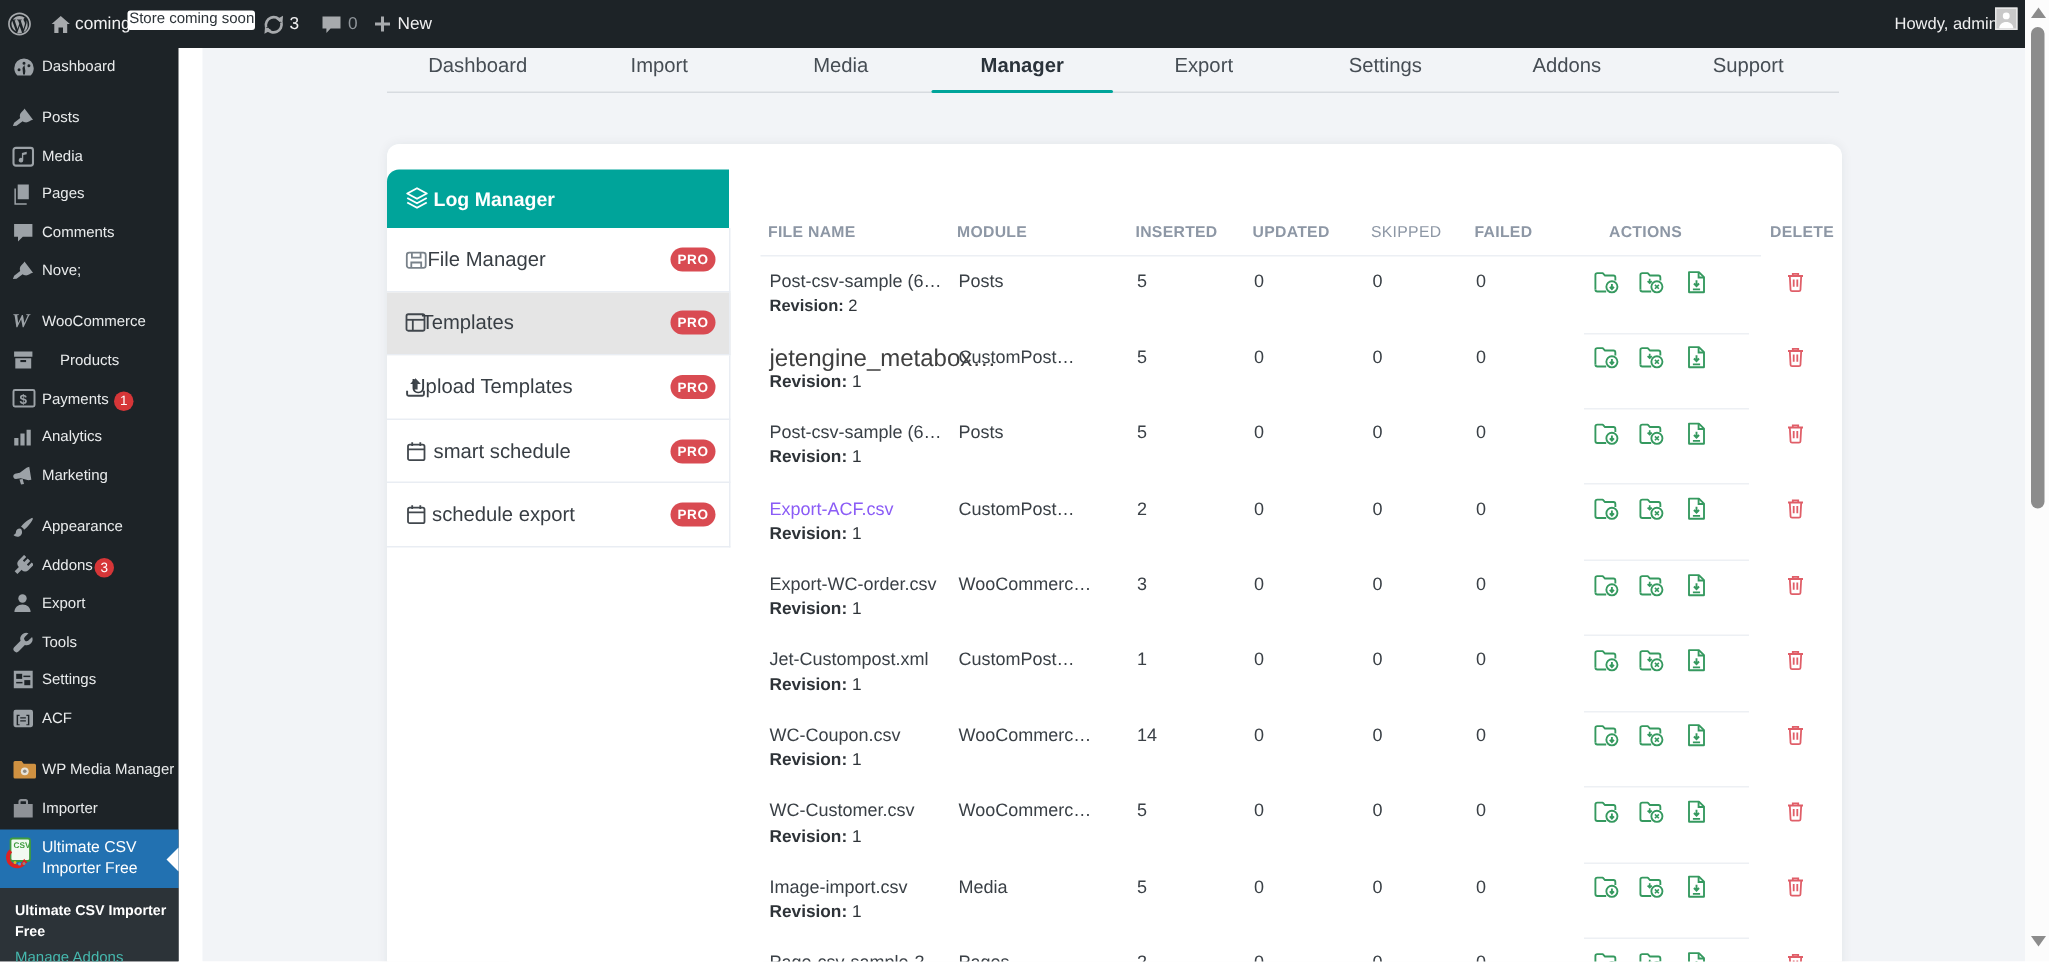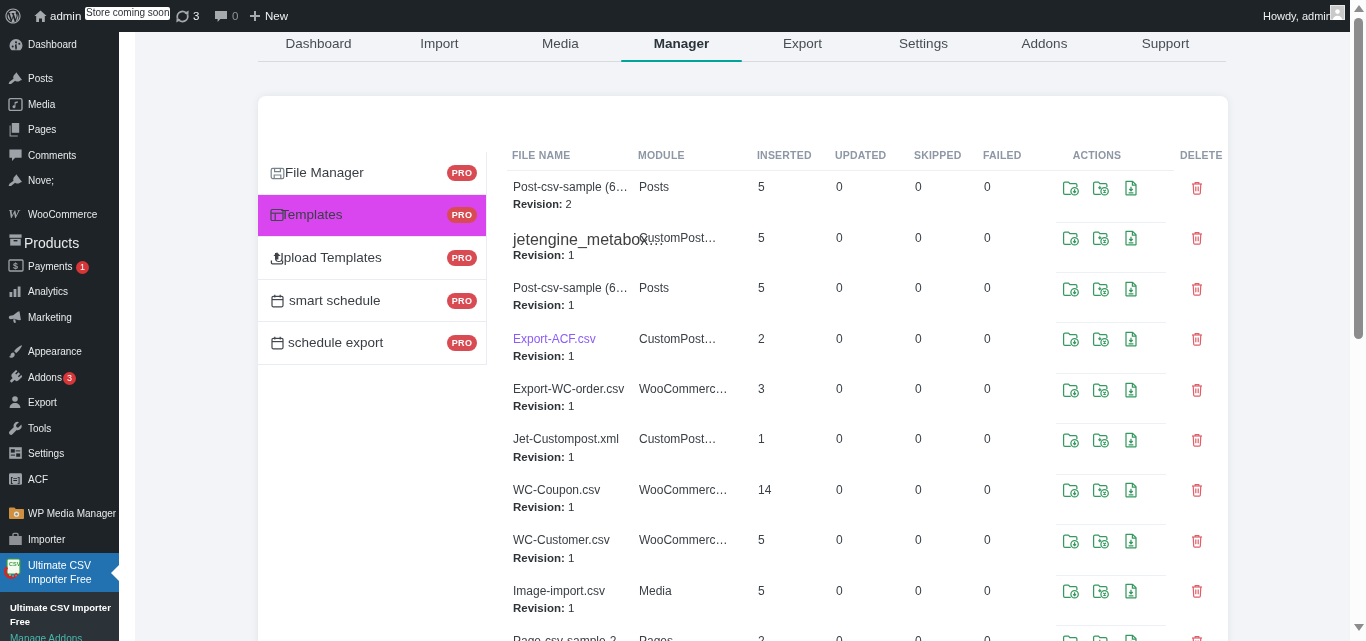--- a/index.html
+++ b/index.html
@@ -14,32 +14,42 @@
 <div class="abs" style="left:258px;top:36px;width:121px;height:18px;text-align:center;font-size:13.5px;color:#464d54">Dashboard</div>
 <div class="abs" style="left:379px;top:36px;width:121px;height:18px;text-align:center;font-size:13.5px;color:#464d54">Import</div>
 <div class="abs" style="left:500px;top:36px;width:121px;height:18px;text-align:center;font-size:13.5px;color:#464d54">Media</div>
 <div class="abs" style="left:621px;top:36px;width:121px;height:18px;text-align:center;font-size:13.5px;font-weight:bold;color:#2b333b">Manager</div>
 <div class="abs" style="left:742px;top:36px;width:121px;height:18px;text-align:center;font-size:13.5px;color:#464d54">Export</div>
 <div class="abs" style="left:863px;top:36px;width:121px;height:18px;text-align:center;font-size:13.5px;color:#464d54">Settings</div>
 <div class="abs" style="left:984px;top:36px;width:121px;height:18px;text-align:center;font-size:13.5px;color:#464d54">Addons</div>
 <div class="abs" style="left:1105px;top:36px;width:121px;height:18px;text-align:center;font-size:13.5px;color:#464d54">Support</div>
 <div class="abs" style="left:621px;top:59.5px;width:121px;height:2.5px;border-radius:2px;background:#00a49a"></div>
 <div class="abs" style="left:258px;top:96px;width:970px;height:560px;background:#fff;border-radius:8px;box-shadow:0 0 8px rgba(30,40,60,.07)"></div>
+<div class="abs" style="left:258px;top:113px;width:228px;height:39px;background:#00a49a;border-radius:8px 0 0 0">
+      <svg width="16" height="16" viewBox="0 0 16 16" style="position:absolute;left:12px;top:11px">
+        <g fill="none" stroke="#fff" stroke-width="1.3" stroke-linejoin="round">
+          <path d="M8 1.5 L14.5 5 8 8.5 1.5 5 Z"></path>
+          <path d="M1.5 8 L8 11.5 14.5 8"></path>
+          <path d="M1.5 11 L8 14.5 14.5 11"></path>
+        </g>
+      </svg>
+      <span class="abs" style="left:31px;top:12px;font-size:13px;font-weight:bold;color:#fff">Log Manager</span>
+    </div>
 <div class="abs" style="left:258px;top:152px;width:229px;height:42.6px;background:#fff;border-bottom:1px solid #e9edf3;border-right:1px solid #e9edf3">
       <span class="abs" style="left:12px;top:50%;margin-top:-7px;line-height:0"><svg width="15" height="15" viewBox="0 0 15 15">
           <g fill="none" stroke="#79828a" stroke-width="1.2">
             <rect x="1.2" y="2.4" width="12.6" height="10.2" rx="1.6"></rect>
             <path d="M4.6 2.6 v3.1 h5.8 v-3.1"></path>
             <path d="M4.2 12.4 v-3.4 h6.6 v3.4"></path>
           </g>
         </svg></span>
       <span class="abs" style="left:27px;top:50%;margin-top:-8px;font-size:13.5px;color:#383e44">File Manager</span>
       <span class="abs" style="right:9px;top:50%;margin-top:-8px;width:30px;height:16px;background:#d94b52;border-radius:8px;color:#fff;font-size:9px;font-weight:bold;letter-spacing:.4px;text-align:center;line-height:16.5px">PRO</span>
     </div>
-<div class="abs" style="left:258px;top:194.6px;width:229px;height:42.6px;background:#d946ef;border-bottom:1px solid #e9edf3;border-right:1px solid #e9edf3">
+<div class="abs" style="left:258px;top:194.6px;width:229px;height:42.6px;background:#e5e5e5;border-bottom:1px solid #e9edf3;border-right:1px solid #e9edf3">
       <span class="abs" style="left:12px;top:50%;margin-top:-7px;line-height:0"><svg width="14" height="14" viewBox="0 0 14 14">
           <g fill="none" stroke="#41474d" stroke-width="1.2">
             <rect x="1" y="1.5" width="12" height="11" rx="1.2"></rect>
             <path d="M1 5.2 h12"></path>
             <path d="M5.2 5.2 V12.5"></path>
           </g>
         </svg></span>
       <span class="abs" style="left:23px;top:50%;margin-top:-8px;font-size:13.5px;color:#383e44">Templates</span>
       <span class="abs" style="right:9px;top:50%;margin-top:-8px;width:30px;height:16px;background:#d94b52;border-radius:8px;color:#fff;font-size:9px;font-weight:bold;letter-spacing:.4px;text-align:center;line-height:16.5px">PRO</span>
     </div>
@@ -70,21 +80,21 @@
             <path d="M1 5.6 h11"></path>
           </g>
         </svg></span>
       <span class="abs" style="left:30px;top:50%;margin-top:-8px;font-size:13.5px;color:#383e44">schedule export</span>
       <span class="abs" style="right:9px;top:50%;margin-top:-8px;width:30px;height:16px;background:#d94b52;border-radius:8px;color:#fff;font-size:9px;font-weight:bold;letter-spacing:.4px;text-align:center;line-height:16.5px">PRO</span>
     </div>
 <div class="abs" style="left:512px;top:149px;font-size:10.5px;font-weight:bold;letter-spacing:.2px;color:#8d97a5">FILE NAME</div>
 <div class="abs" style="left:638px;top:149px;font-size:10.5px;font-weight:bold;letter-spacing:.2px;color:#8d97a5">MODULE</div>
 <div class="abs" style="left:757px;top:149px;font-size:10.5px;font-weight:bold;letter-spacing:.2px;color:#8d97a5">INSERTED</div>
 <div class="abs" style="left:835px;top:149px;font-size:10.5px;font-weight:bold;letter-spacing:.2px;color:#8d97a5">UPDATED</div>
-<div class="abs" style="left:914px;top:149px;font-size:10.5px;font-weight:bold;letter-spacing:.2px;color:#8d97a5">SKIPPED</div>
+<div class="abs" style="left:914px;top:149px;font-size:10.5px;font-weight:normal;letter-spacing:.2px;color:#8d97a5">SKIPPED</div>
 <div class="abs" style="left:983px;top:149px;font-size:10.5px;font-weight:bold;letter-spacing:.2px;color:#8d97a5">FAILED</div>
 <div class="abs" style="left:1052px;top:149px;width:90px;text-align:center;font-size:10.5px;font-weight:bold;letter-spacing:.2px;color:#8d97a5">ACTIONS</div>
 <div class="abs" style="left:1180px;top:149px;font-size:10.5px;font-weight:bold;letter-spacing:.2px;color:#8d97a5">DELETE</div>
 <div class="abs" style="left:507px;top:169.5px;width:667px;height:1px;background:#eceff4"></div>
 <div class="abs" style="left:513px;top:180.2px;font-size:12px;color:#3a4046">Post-csv-sample (6…</div>
 <div class="abs" style="left:513px;top:198.4px;font-size:11px;color:#2e3338"><b>Revision:</b> 2</div>
 <div class="abs" style="left:639px;top:180.2px;font-size:12px;color:#3a4046">Posts</div>
 <div class="abs" style="left:758px;top:180.2px;font-size:12px;color:#3a4046">5</div>
 <div class="abs" style="left:836px;top:180.2px;font-size:12px;color:#3a4046">0</div>
 <div class="abs" style="left:915px;top:180.2px;font-size:12px;color:#3a4046">0</div>
@@ -512,21 +522,21 @@
 <span class="abs" style="left:28px;top:175px;font-size:10px;color:#e9ebec;white-space:nowrap">Nove;</span>
 <span class="abs" style="left:8px;top:207px;line-height:0"><svg width="17" height="13" viewBox="0 0 17 13">
         <text x="0" y="11" font-family="Liberation Serif" font-weight="bold" font-size="13" fill="#9ca2a7" font-style="italic">W</text>
       </svg></span>
 <span class="abs" style="left:28px;top:209px;font-size:10px;color:#e9ebec;white-space:nowrap">WooCommerce</span>
 <span class="abs" style="left:8px;top:233px;line-height:0"><svg width="15" height="14" viewBox="0 0 15 14">
         <path d="M1.4 1.4h12.2v3.4H1.4z" fill="#9ca2a7"></path>
         <path d="M2.2 5.8h10.6v6.8H2.2z" fill="#9ca2a7"></path>
         <rect x="5.6" y="7" width="3.8" height="1.4" fill="#1d2327"></rect>
       </svg></span>
-<span class="abs" style="left:24px;top:235px;font-size:14px;color:#e9ebec;white-space:nowrap">Products</span>
+<span class="abs" style="left:40px;top:235px;font-size:10px;color:#e9ebec;white-space:nowrap">Products</span>
 <span class="abs" style="left:8px;top:259px;line-height:0"><svg width="16" height="13" viewBox="0 0 16 13">
         <g fill="none" stroke="#9ca2a7" stroke-width="1.3">
           <rect x="1" y="1" width="14" height="11" rx="1"></rect>
         </g>
         <text x="5" y="10" font-size="9" font-weight="bold" fill="#9ca2a7">$</text>
       </svg></span>
 <span class="abs" style="left:28px;top:261px;font-size:10px;color:#e9ebec;white-space:nowrap">Payments</span>
 <span class="abs" style="left:76px;top:260.5px;width:13px;height:13px;border-radius:50%;background:#d63638;color:#fff;font-size:9px;text-align:center;line-height:13px">1</span>
 <span class="abs" style="left:8px;top:284px;line-height:0"><svg width="14" height="14" viewBox="0 0 14 14">
         <rect x="1.5" y="8" width="2.8" height="5" fill="#9ca2a7"></rect>
@@ -609,21 +619,21 @@
       <path d="M14.6 1.6l-.4 5-4.4-2.4z" fill="#a7aaad"></path>
       <path d="M13.4 6.3a5.6 5.6 0 0 1-10.3 4.2" fill="none" stroke="#a7aaad" stroke-width="1.9"></path>
       <path d="M1.4 14.4l.4-5 4.4 2.4z" fill="#a7aaad"></path>
     </svg>
 <svg width="14" height="13" viewBox="0 0 14 13" style="position:absolute;left:214px;top:10px">
       <path d="M1 1h12v8H6.4L3.6 12V9H1z" fill="#a7aaad"></path>
     </svg>
 <svg width="12" height="12" viewBox="0 0 12 12" style="position:absolute;left:249px;top:10px">
       <path d="M5 1h2v4h4v2H7v4H5V7H1V5h4z" fill="#a7aaad"></path>
     </svg>
-<span class="abs" style="left:50px;top:10px;font-size:11.5px;color:#f0f0f1">admin</span>
+<span class="abs" style="left:50px;top:10px;font-size:11.5px;color:#f0f0f1">coming</span>
 <div class="abs" style="left:84.5px;top:7px;width:85px;height:12.5px;background:#fff;border-radius:2px;font-size:10px;color:#2c3338;text-align:right;line-height:12.5px">Store coming soon</div>
 <span class="abs" style="left:193px;top:10px;font-size:11.5px;color:#f0f0f1">3</span>
 <span class="abs" style="left:232px;top:10px;font-size:11.5px;color:#8f959a">0</span>
 <span class="abs" style="left:265px;top:10px;font-size:11.5px;color:#f0f0f1">New</span>
 <span class="abs" style="left:1263px;top:10px;font-size:11px;color:#f0f0f1">Howdy, admin</span>
 <div class="abs" style="left:1330px;top:5px;width:15px;height:15px;background:#c9c9c9;border:1px solid #e6e6e6"><svg width="13" height="13" viewBox="0 0 13 13">
         <circle cx="6.5" cy="4.6" r="2.3" fill="#fff"></circle>
         <path d="M1.8 13c0-2.6 2.1-4.3 4.7-4.3s4.7 1.7 4.7 4.3z" fill="#fff"></path>
       </svg></div>
 <div class="abs" style="left:1350px;top:0;width:16px;height:641px;background:#fcfcfc"></div>

